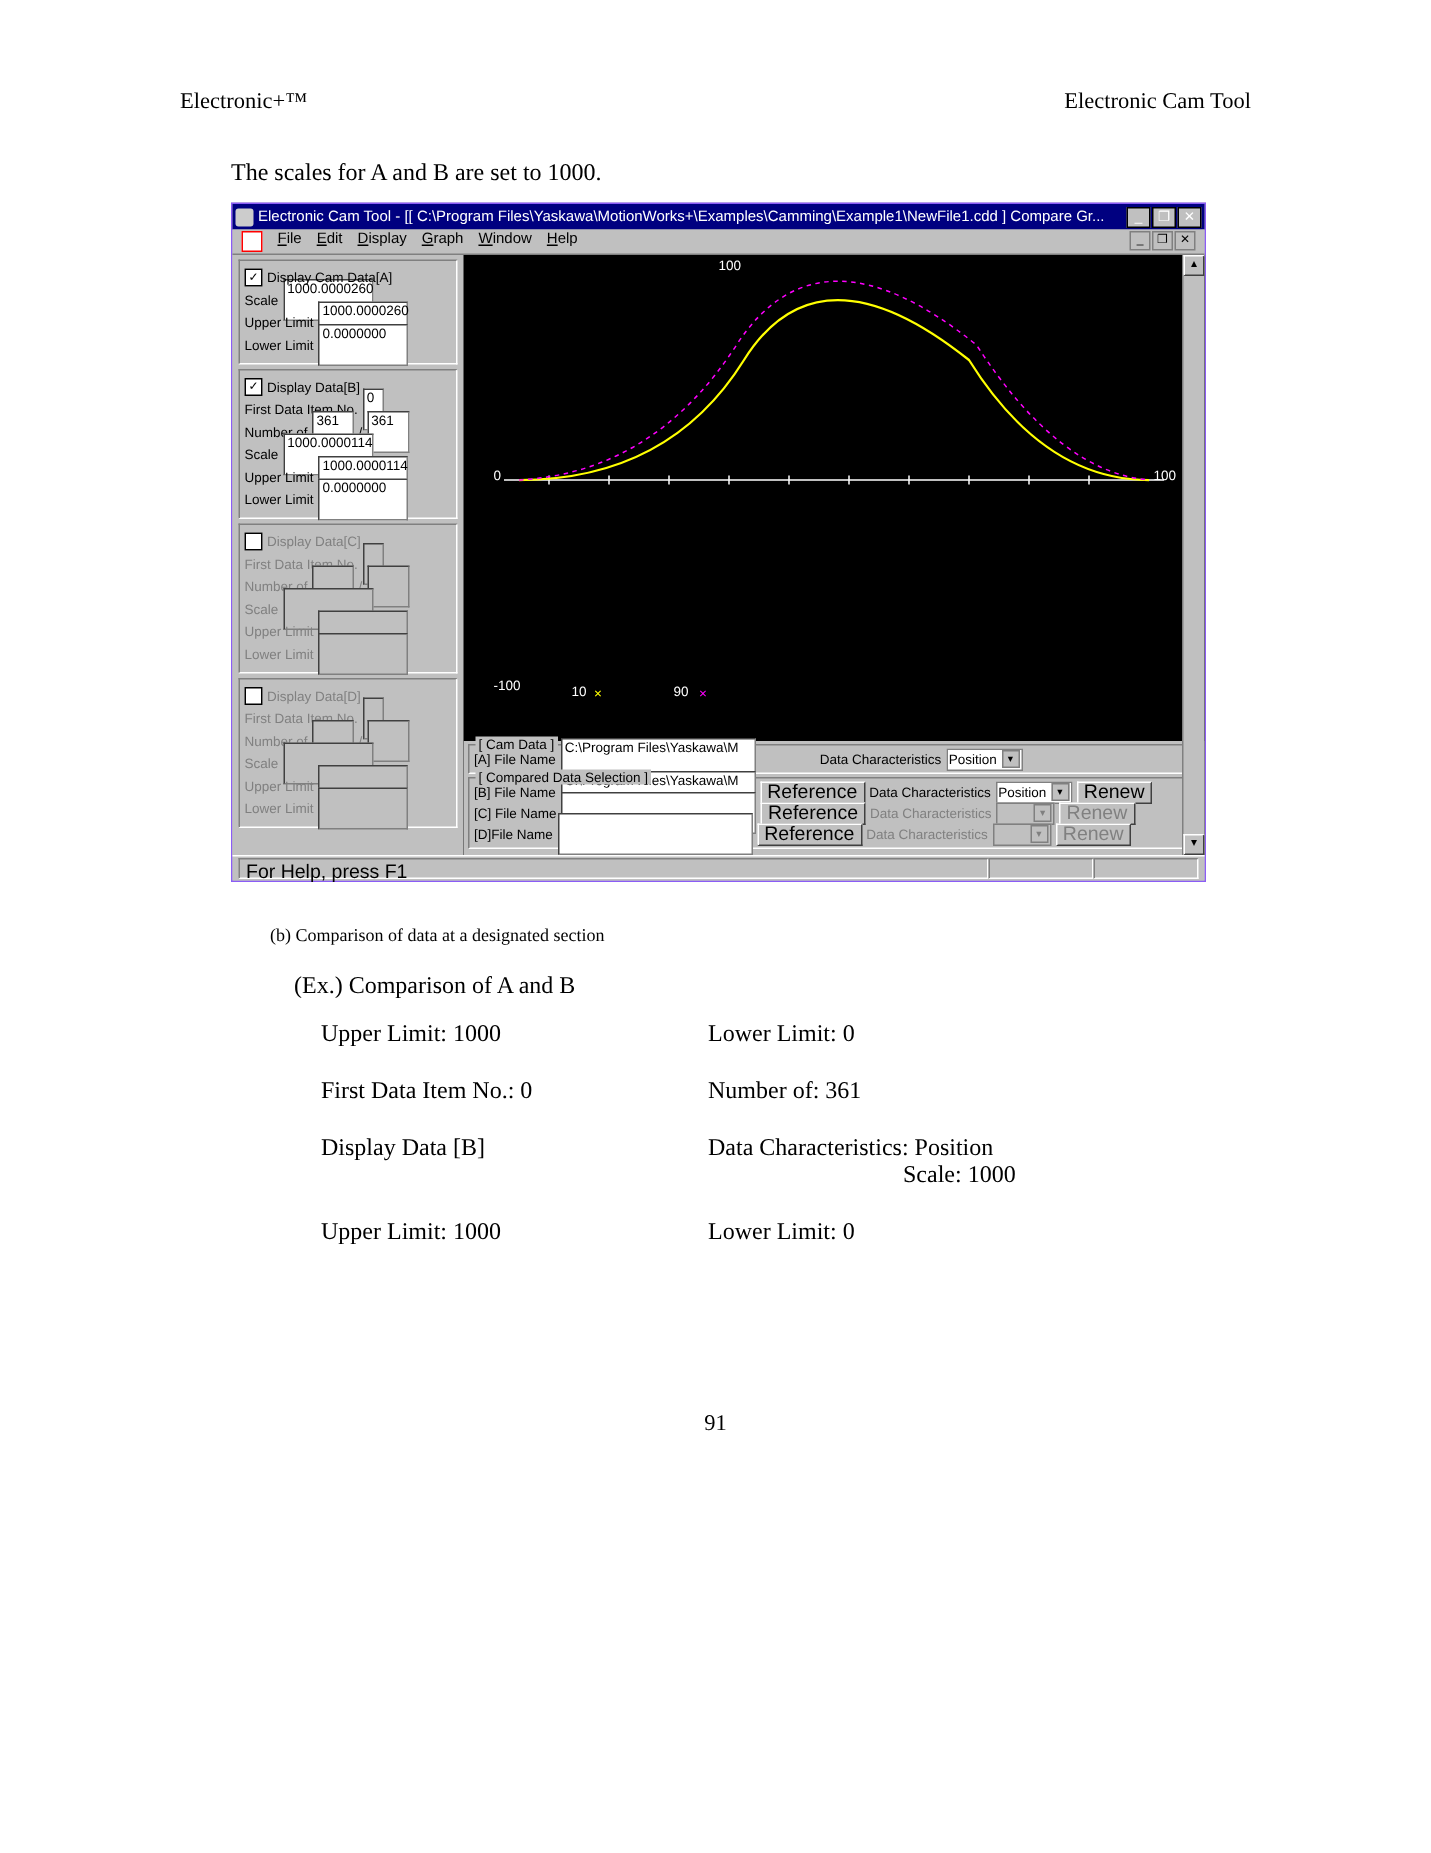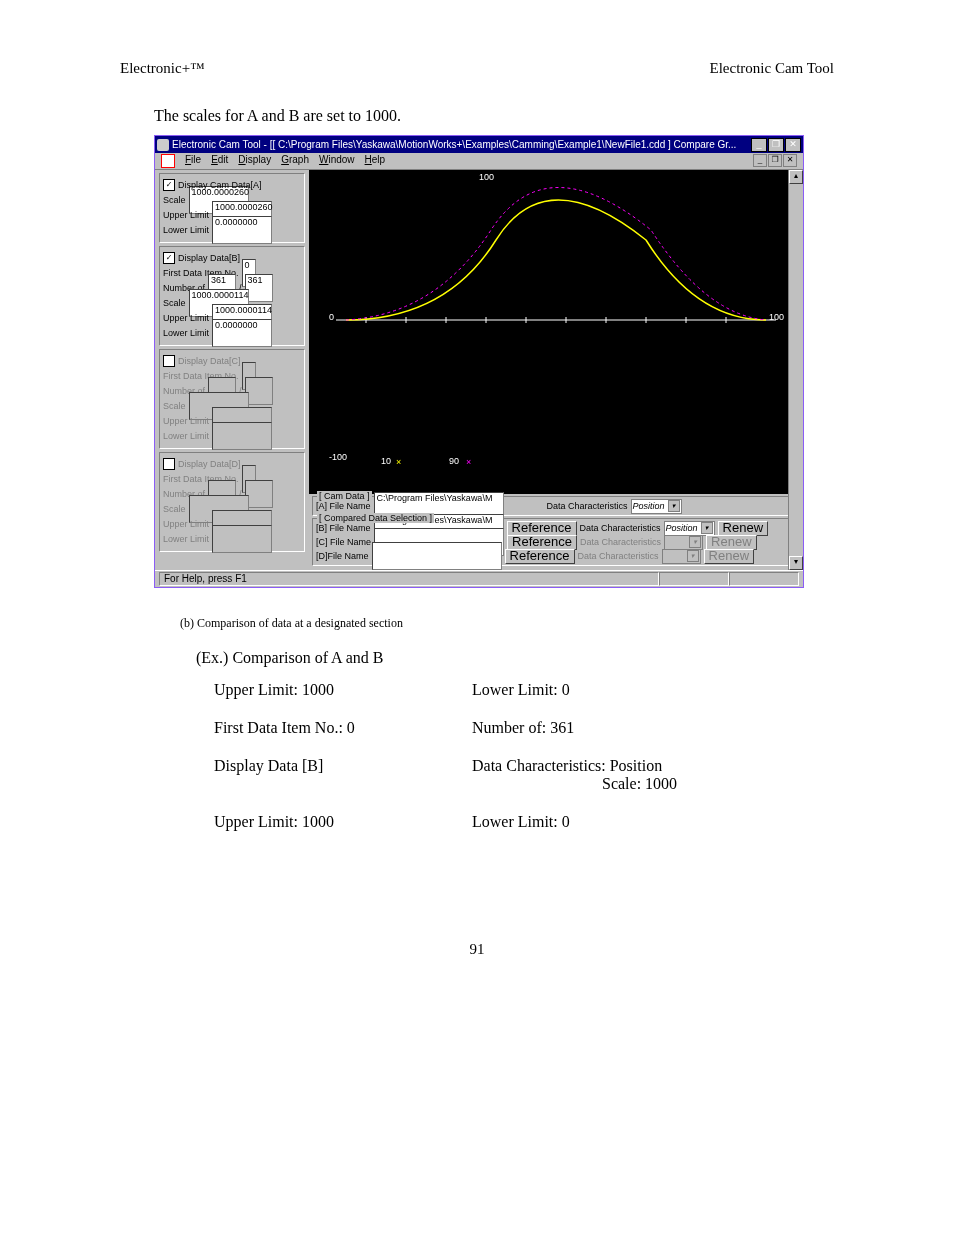--- a/index.html
+++ b/index.html
@@ -54,27 +54,27 @@
   .w60{width:60px;} .w28{width:28px;} .w14{width:14px;}
 
   .graph-area { flex:1; background:#000; position:relative; overflow:hidden;}
   .axis-label { position:absolute; color:#fff; font-size:9px; }
   .bottom-panels { position:absolute; left:0; right:0; bottom:0; background:#c0c0c0; padding:2px 3px; font-size:9px;}
   .bp-group { border:1px solid #808080; border-right-color:#fff; border-bottom-color:#fff; padding:2px 3px; margin-bottom:2px; position:relative;}
   .bp-legend { position:absolute; top:-6px; left:4px; background:#c0c0c0; padding:0 2px; font-size:9px;}
   .bp-row { display:flex; align-items:center; gap:3px; font-size:9px; height:14px; white-space:nowrap;}
   .btn { background:#c0c0c0; border:1px solid #fff; border-right-color:#404040; border-bottom-color:#404040; padding:0 4px; height:13px; font-size:13px; line-height:11px;}
   .btn.disabled{ color:#808080;}
-  .sel { background:#fff; border:1px solid #808080; height:13px; font-size:9px; padding:0 1px; display:inline-flex; align-items:center;font-style:italic;}
+  .sel { background:#fff; border:1px solid #808080; height:13px; font-size:9px; padding:0 1px; display:inline-flex; align-items:center;}
   .sel .arrow{ border:1px solid #808080; background:#c0c0c0; width:10px; height:10px; margin-left:3px; display:inline-flex; align-items:center; justify-content:center; font-size:7px;}
   .sel.disabled{ background:#c0c0c0; color:#808080;}
   .scrollbar-v { position:absolute; right:0; top:0; bottom:0; width:14px; background:#c0c0c0; border-left:1px solid #808080;}
   .sb-btn{ width:12px; height:12px; background:#c0c0c0; border:1px solid #fff; border-right-color:#404040; border-bottom-color:#404040; font-size:8px; text-align:center; line-height:10px; margin:0;}
 
-  .statusbar { background:#c0c0c0; border-top:1px solid #fff; font-size:10px; padding:1px 4px; display:flex;}
+  .statusbar { background:#c0c0c0; border-top:1px solid #fff; font-size:13px; padding:1px 4px; display:flex;}
   .statusbar .cell { border:1px solid #808080; border-right-color:#fff; border-bottom-color:#fff; padding:0 4px; height:12px;}
   .statusbar .cell:first-child{ flex:1; border:1px solid #808080; border-top-color:#808080; border-left-color:#808080; border-right-color:#fff; border-bottom-color:#fff;}
   .statusbar .spacer{ width:60px;}
 
   
   .subsection { margin: 28px 0 0 60px; font-size:12px;}
   .ex { margin: 18px 0 0 76px; }
   .data-grid { margin: 14px 0 0 94px; font-size:16px;}
   .data-grid .drow { display:flex; margin-bottom: 20px; }
   .data-grid .c1 { width: 258px; }

